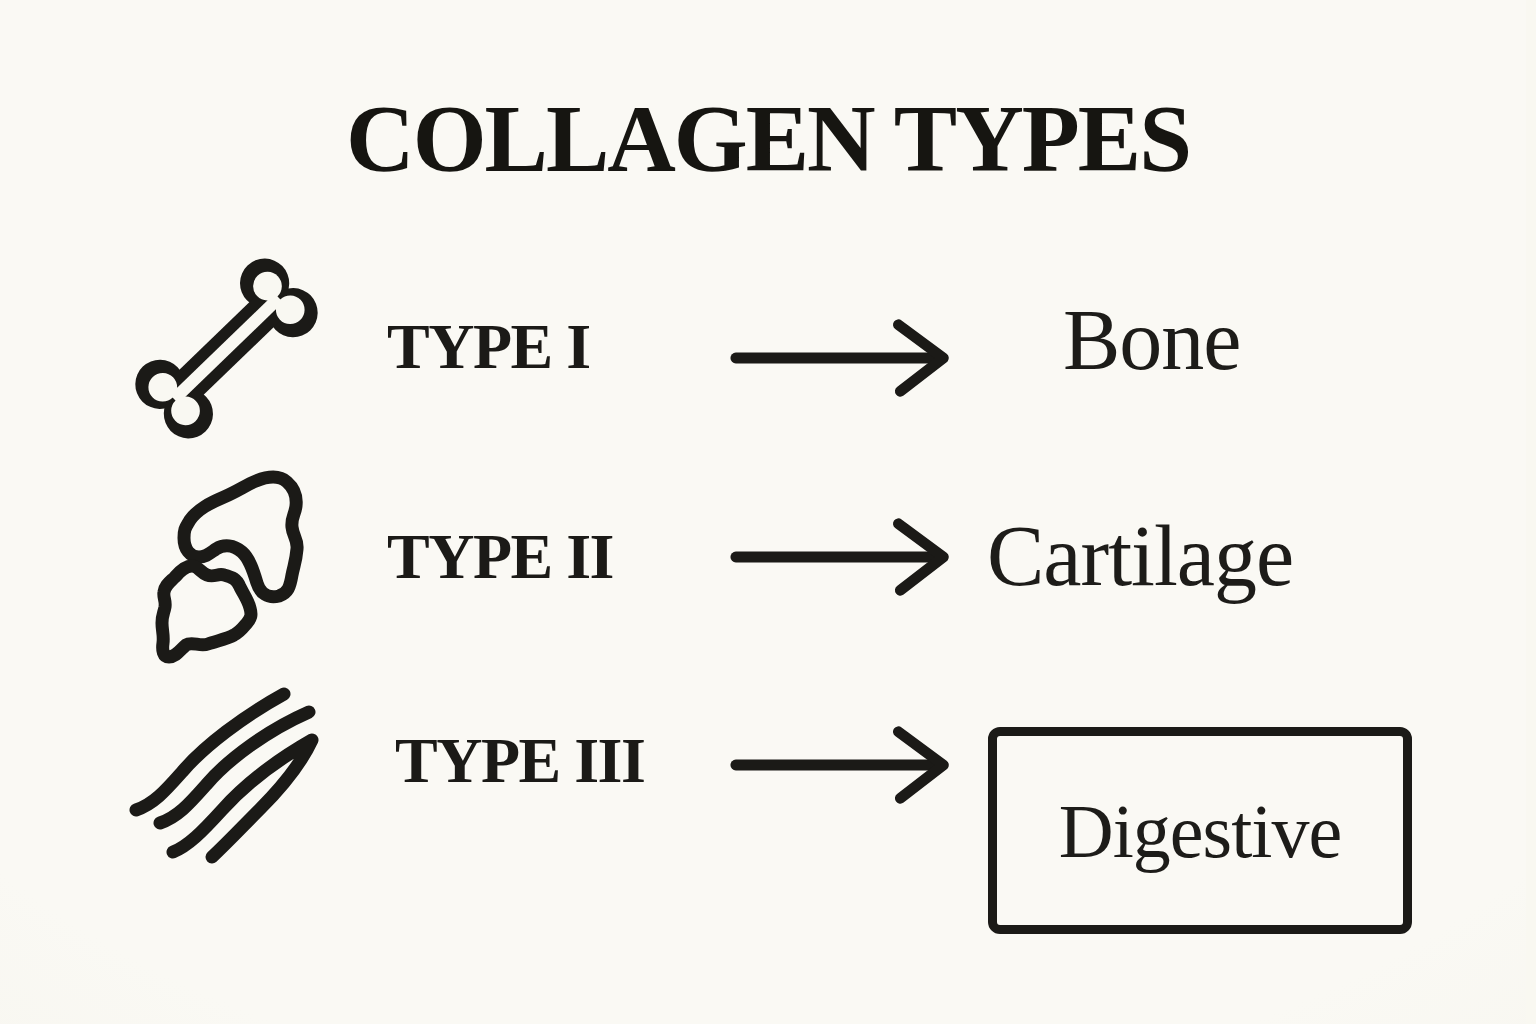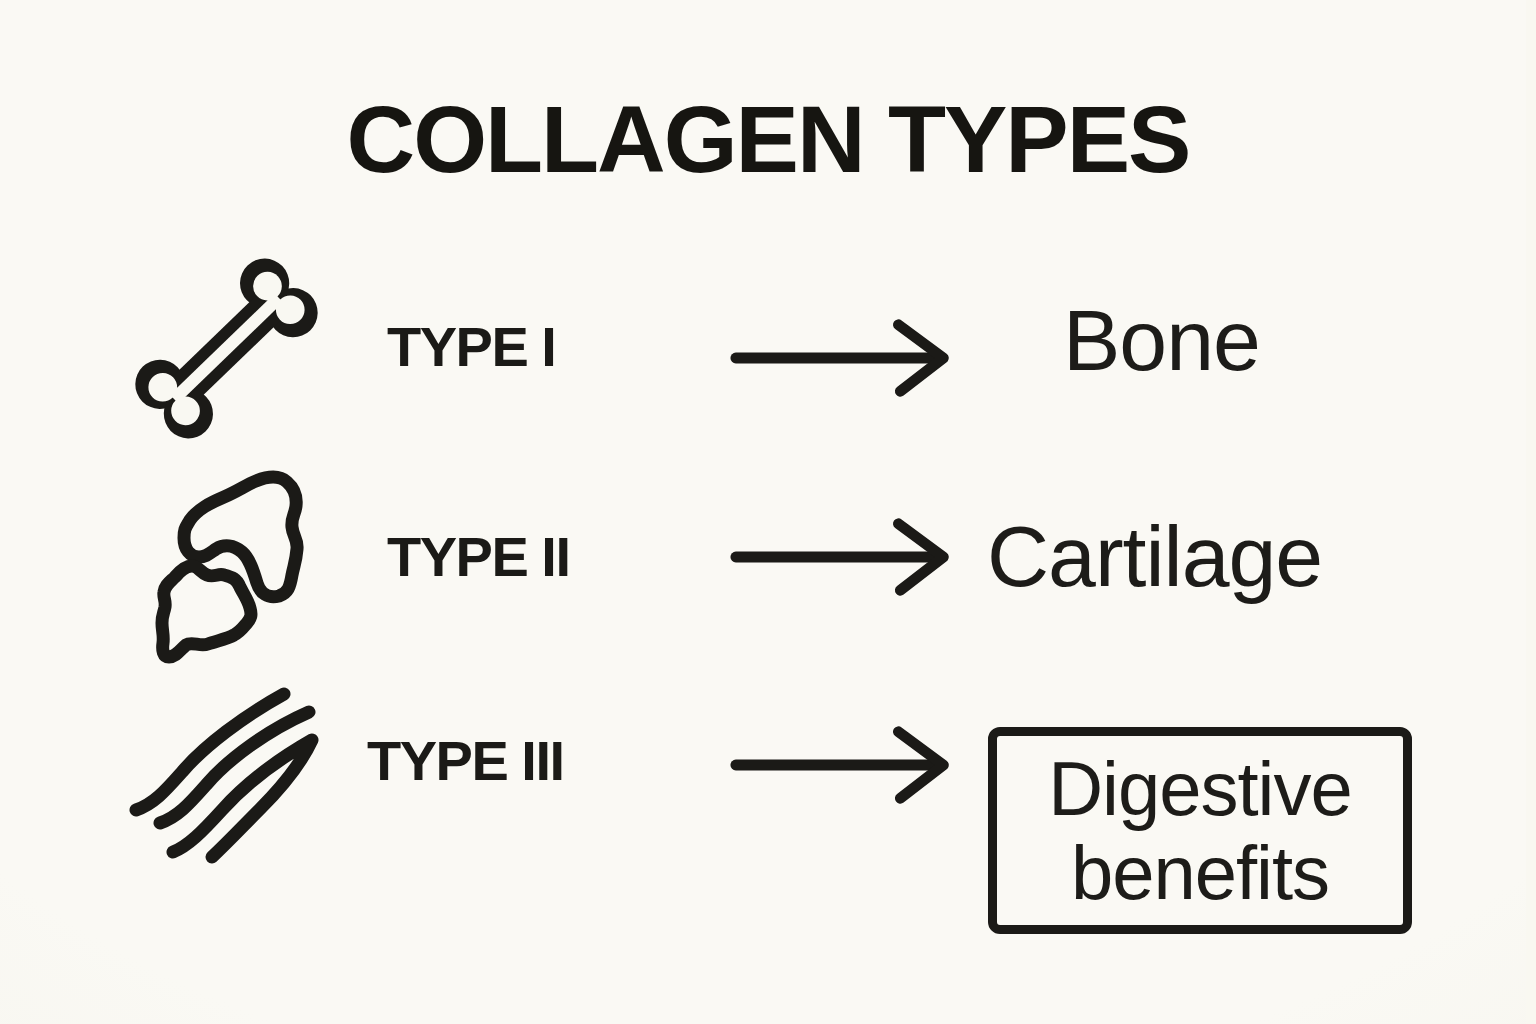--- a/index.html
+++ b/index.html
@@ -5,32 +5,33 @@
   html,body{margin:0;padding:0;}
   body{
     width:1536px;height:1024px;overflow:hidden;
     font-family:"Liberation Sans","DejaVu Sans",sans-serif;
     background:#f9f8f1;
   }
   .canvas{
     position:relative;width:1526px;height:1024px;
     background:radial-gradient(ellipse 120% 120% at 50% 42%, #faf9f4 55%, #f2f0e7 100%);
     color:#1c1b18;
+    font-family:Liberation Serif, serif;
   }
   .abs{position:absolute;}
   .title{
     left:0;top:92px;width:1536px;
     text-align:center;
     font-size:95px;line-height:95px;font-weight:700;letter-spacing:-2px;
     color:#161511;
     white-space:nowrap;
   }
   .type-label{
     font-weight:700;
-    font-size:56px;line-height:88px;letter-spacing:-1.5px;
+    font-size:64px;line-height:88px;letter-spacing:-1.5px;
     color:#1b1a17;
     white-space:nowrap;
   }
   .target-label{
     font-weight:400;
     font-size:86px;line-height:86px;letter-spacing:-1px;
     color:#1d1c19;
     white-space:nowrap;
     text-align:right;
   }
@@ -138,26 +139,25 @@
 
     <svg class="abs" style="left:128px;top:686px;" width="200" height="190" viewBox="0 0 200 190" aria-hidden="true">
       <g fill="none" stroke="#1b1a17" stroke-width="13" stroke-linecap="round" stroke-linejoin="round">
         <path d="M8,124 C26,118 38,104 54,86 C76,60 116,30 156,8"></path>
         <path d="M32,137 C50,131 62,117 78,99 C100,73 140,44 181,26"></path>
         <path d="M45,166 C60,160 74,146 94,124 C120,95 156,70 184,54
                  C172,80 152,103 132,123 C114,141 100,156 84,171"></path>
       </g>
     </svg>
 
-    <div class="abs type-label" style="left:367px;top:717px;text-align:center;">TYPE III</div>
+    <div class="abs type-label" style="left:395px;top:717px;text-align:center;">TYPE III</div>
 
     <svg class="abs" style="left:728px;top:720px;" width="235" height="90" viewBox="0 0 240 90" aria-hidden="true">
       <path d="M8,45 L214,45" stroke="#1b1a17" stroke-width="11" stroke-linecap="round" fill="none"></path>
       <path d="M174,11 L220,45 L176,79" stroke="#1b1a17" stroke-width="11" stroke-linecap="round" stroke-linejoin="round" fill="none"></path>
     </svg>
 
     <div class="abs benefit-box">
       <div class="benefit-line">Digestive</div>
-      <div class="benefit-line">benefits</div>
     </div>
   </div>
 
 </div>
 
 </body></html>

